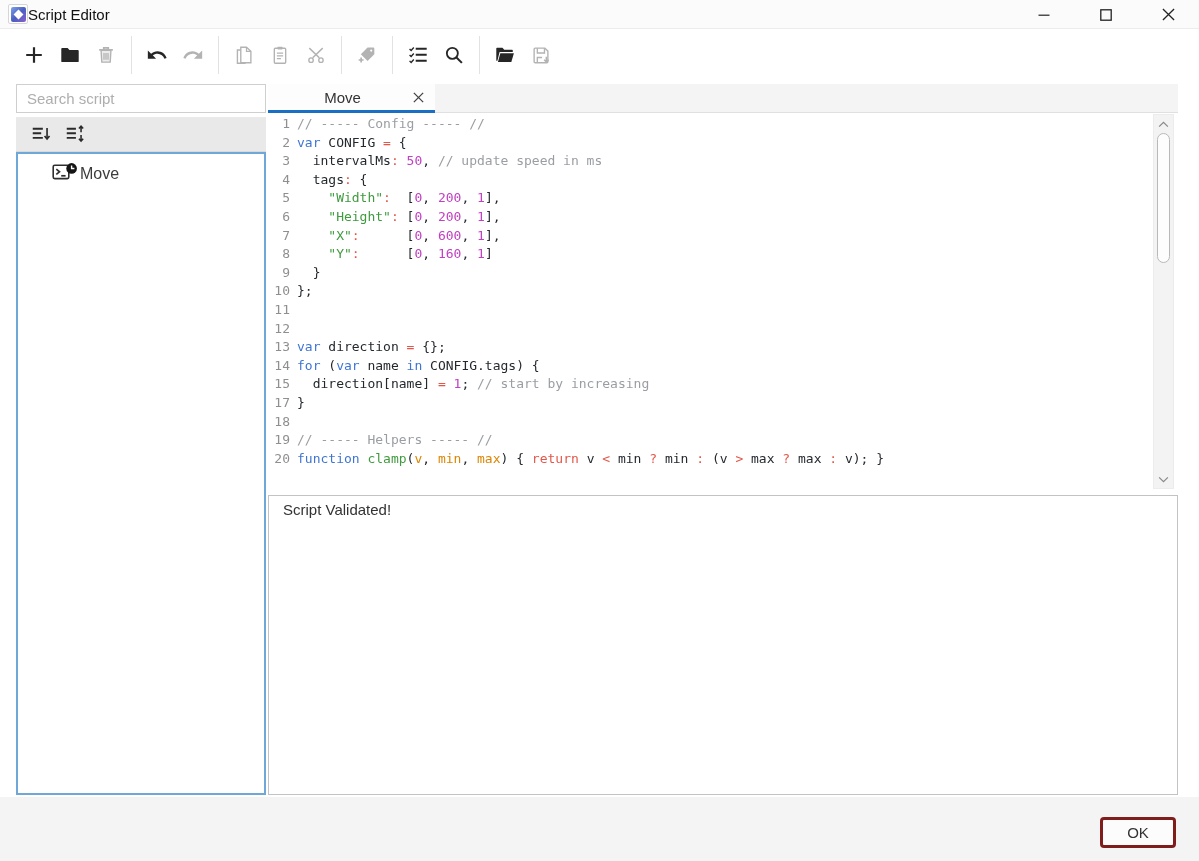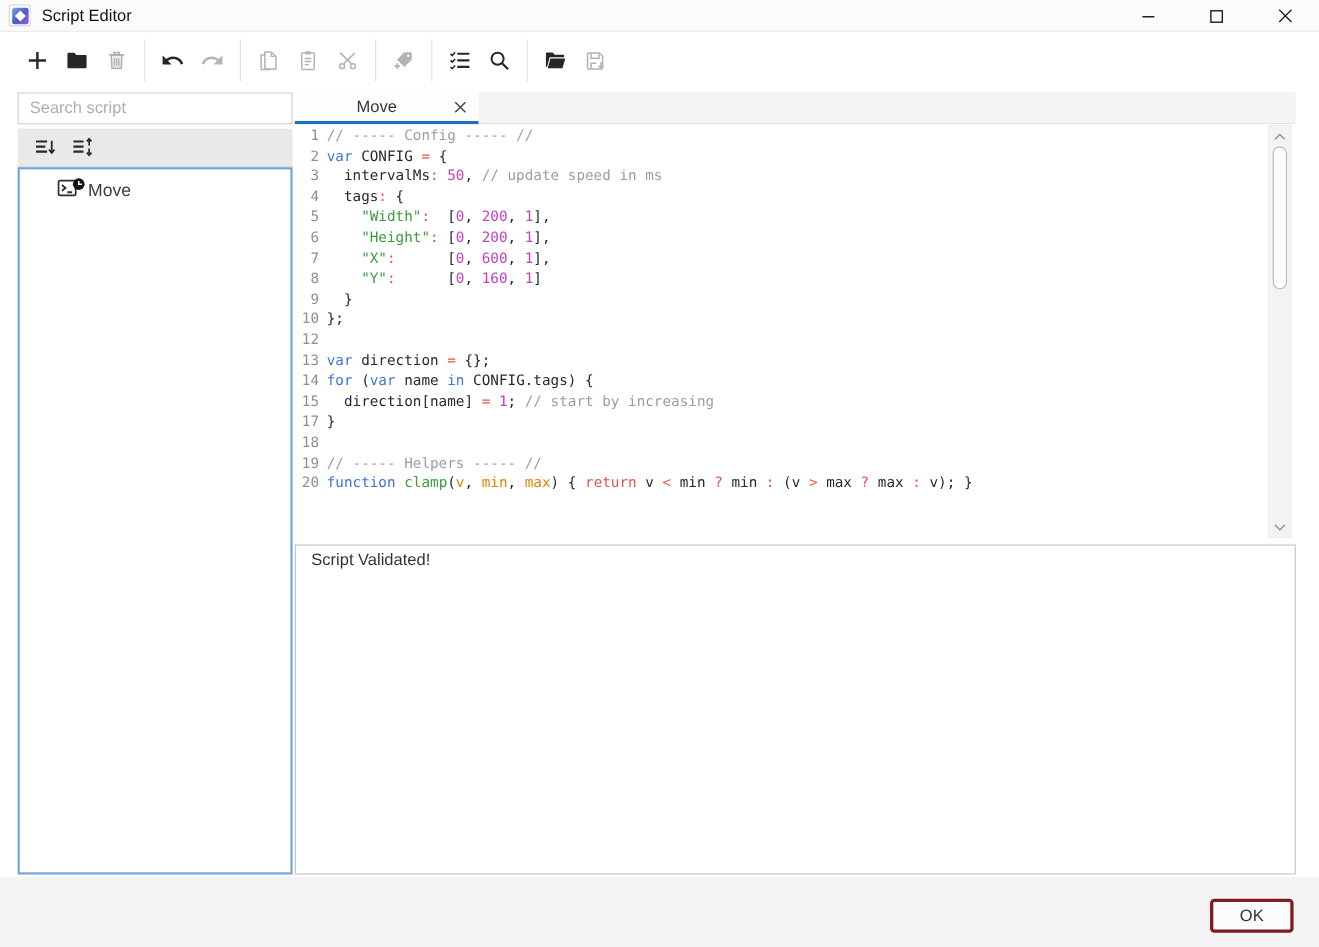--- a/index.html
+++ b/index.html
@@ -9,21 +9,21 @@
 
   
   .titlebar { position:absolute; left:0; top:0; width:1199px; height:29px;
     background:#fbfbfb; border-bottom:1px solid #ececec; display:flex; align-items:center; }
   .app-icon { width:20px; height:20px; margin-left:8px; border:1px solid #d6d6d6; background:#fff;
     display:flex; align-items:center; justify-content:center; border-radius:2px; }
   .app-icon .gem { width:15px; height:15px; border-radius:2px;
     background:linear-gradient(135deg,#7fa4e8 0%,#4a5fc0 50%,#8a5fd0 100%); position:relative; }
   .app-icon .gem::after { content:""; position:absolute; left:4px; top:4px; width:7px; height:7px;
     background:#fff; transform:rotate(45deg); }
-  .win-title { margin-left:10px; font-size:15px; color:#111; }
+  .win-title { font-size:15px; color:#111; }
   .win-controls { position:absolute; right:0; top:0; height:29px; display:flex; }
   .win-btn { width:62px; height:29px; border:none; background:transparent; display:flex;
     align-items:center; justify-content:center; cursor:pointer; }
 
   
   .toolbar { position:absolute; left:0; top:30px; width:1199px; height:50px; background:#fff;
     display:flex; align-items:center; padding-left:16px; }
   .tb-btn { width:36px; height:38px; border:none; background:transparent; color:#262626;
     display:flex; align-items:center; justify-content:center; cursor:pointer; }
   .tb-btn.disabled { color:#b3b3b3; }
@@ -254,20 +254,21 @@
         <div class="cl"><span class="ln">1</span><span class="lc"><span class="tk-cm">// ----- Config ----- //</span></span></div>
         <div class="cl"><span class="ln">2</span><span class="lc"><span class="tk-kw">var</span><span class="tk-tx"> CONFIG </span><span class="tk-op">=</span><span class="tk-tx"> {</span></span></div>
         <div class="cl"><span class="ln">3</span><span class="lc"><span class="tk-tx">  intervalMs</span><span class="tk-op">:</span><span class="tk-tx"> </span><span class="tk-nu">50</span><span class="tk-tx">, </span><span class="tk-cm">// update speed in ms</span></span></div>
         <div class="cl"><span class="ln">4</span><span class="lc"><span class="tk-tx">  tags</span><span class="tk-op">:</span><span class="tk-tx"> {</span></span></div>
         <div class="cl"><span class="ln">5</span><span class="lc"><span class="tk-tx">    </span><span class="tk-st">"Width"</span><span class="tk-op">:</span><span class="tk-tx">  [</span><span class="tk-nu">0</span><span class="tk-tx">, </span><span class="tk-nu">200</span><span class="tk-tx">, </span><span class="tk-nu">1</span><span class="tk-tx">],</span></span></div>
         <div class="cl"><span class="ln">6</span><span class="lc"><span class="tk-tx">    </span><span class="tk-st">"Height"</span><span class="tk-op">:</span><span class="tk-tx"> [</span><span class="tk-nu">0</span><span class="tk-tx">, </span><span class="tk-nu">200</span><span class="tk-tx">, </span><span class="tk-nu">1</span><span class="tk-tx">],</span></span></div>
         <div class="cl"><span class="ln">7</span><span class="lc"><span class="tk-tx">    </span><span class="tk-st">"X"</span><span class="tk-op">:</span><span class="tk-tx">      [</span><span class="tk-nu">0</span><span class="tk-tx">, </span><span class="tk-nu">600</span><span class="tk-tx">, </span><span class="tk-nu">1</span><span class="tk-tx">],</span></span></div>
         <div class="cl"><span class="ln">8</span><span class="lc"><span class="tk-tx">    </span><span class="tk-st">"Y"</span><span class="tk-op">:</span><span class="tk-tx">      [</span><span class="tk-nu">0</span><span class="tk-tx">, </span><span class="tk-nu">160</span><span class="tk-tx">, </span><span class="tk-nu">1</span><span class="tk-tx">]</span></span></div>
         <div class="cl"><span class="ln">9</span><span class="lc"><span class="tk-tx">  }</span></span></div>
         <div class="cl"><span class="ln">10</span><span class="lc"><span class="tk-tx">};</span></span></div>
+        <div class="cl"><span class="ln">11</span><span class="lc"></span></div>
         <div class="cl"><span class="ln">12</span></div>
         <div class="cl"><span class="ln">13</span><span class="lc"><span class="tk-kw">var</span><span class="tk-tx"> direction </span><span class="tk-op">=</span><span class="tk-tx"> {};</span></span></div>
         <div class="cl"><span class="ln">14</span><span class="lc"><span class="tk-kw">for</span><span class="tk-tx"> (</span><span class="tk-kw">var</span><span class="tk-tx"> name </span><span class="tk-kw">in</span><span class="tk-tx"> CONFIG.tags) {</span></span></div>
         <div class="cl"><span class="ln">15</span><span class="lc"><span class="tk-tx">  direction[name] </span><span class="tk-op">=</span><span class="tk-tx"> </span><span class="tk-nu">1</span><span class="tk-tx">; </span><span class="tk-cm">// start by increasing</span></span></div>
         <div class="cl"><span class="ln">17</span><span class="lc"><span class="tk-tx">}</span></span></div>
         <div class="cl"><span class="ln">18</span><span class="lc"></span></div>
         <div class="cl"><span class="ln">19</span><span class="lc"><span class="tk-cm">// ----- Helpers ----- //</span></span></div>
         <div class="cl"><span class="ln">20</span><span class="lc"><span class="tk-kw">function</span><span class="tk-tx"> </span><span class="tk-fn">clamp</span><span class="tk-tx">(</span><span class="tk-pr">v</span><span class="tk-tx">, </span><span class="tk-pr">min</span><span class="tk-tx">, </span><span class="tk-pr">max</span><span class="tk-tx">) { </span><span class="tk-op">return</span><span class="tk-tx"> v </span><span class="tk-op">&lt;</span><span class="tk-tx"> min </span><span class="tk-op">?</span><span class="tk-tx"> min </span><span class="tk-op">:</span><span class="tk-tx"> (v </span><span class="tk-op">&gt;</span><span class="tk-tx"> max </span><span class="tk-op">?</span><span class="tk-tx"> max </span><span class="tk-op">:</span><span class="tk-tx"> v); }</span></span></div>
       </div>
   </div>

